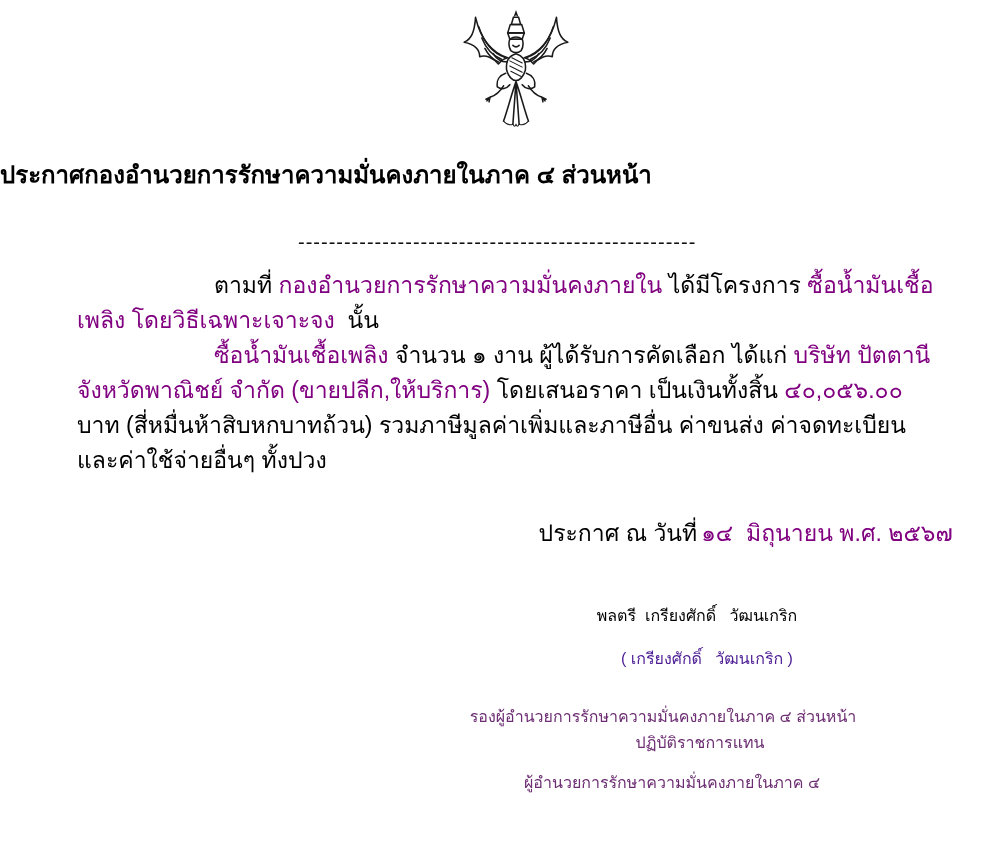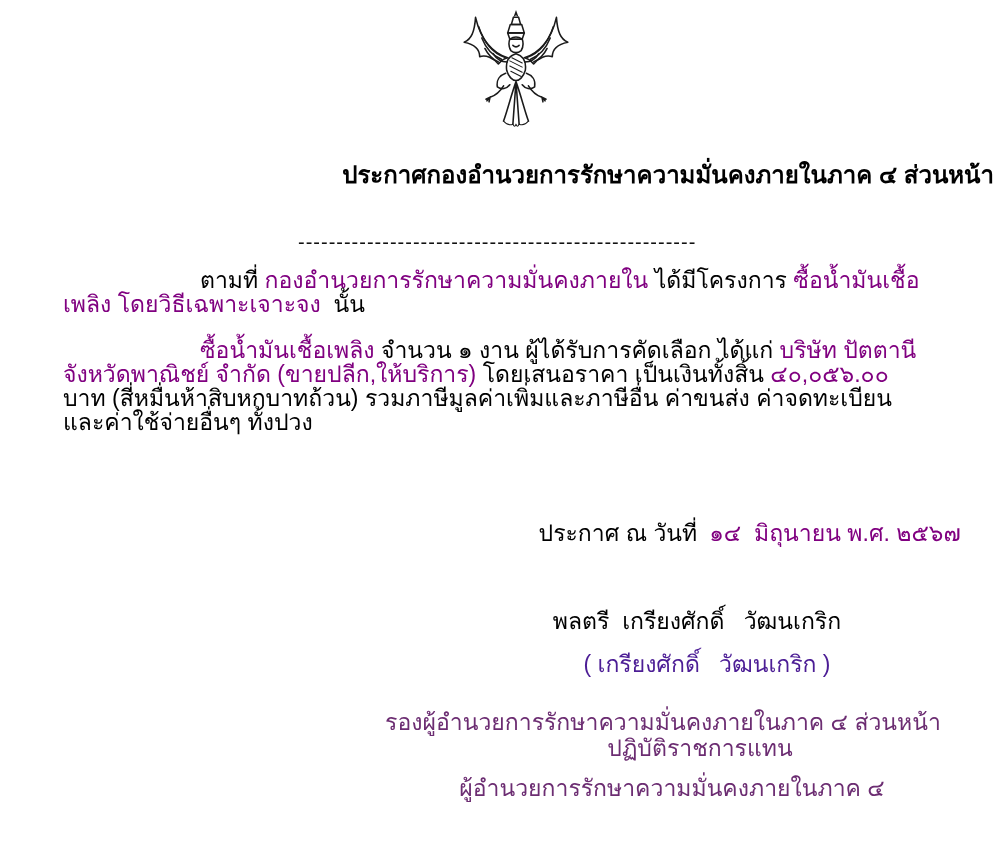--- a/index.html
+++ b/index.html
@@ -8,49 +8,49 @@
     width:994px;height:858px;
     background:#ffffff;
     font-family:"Liberation Sans","DejaVu Sans",sans-serif;
     color:#000;
     overflow:hidden;
   }
   .emblem{
     position:absolute;left:452px;top:8px;width:128px;height:140px;
   }
   .title-line{
-    position:absolute;left:0;width:994px;text-align:right;
+    position:absolute;left:0;width:994px;text-align:left;
     font-size:24px;font-weight:700;line-height:30px;color:#000;
   }
   .title1{top:160px;}
   .title2{top:198px;}
   .accent{color:#800080;}
   .separator-wrap{
     position:absolute;top:231px;left:0;width:994px;text-align:center;
   }
   .separator{
     display:inline-block;width:398px;overflow:hidden;white-space:nowrap;
     font-size:20px;line-height:22px;color:#111;letter-spacing:1px;
   }
   .para{
-    position:absolute;left:63px;width:872px;
-    font-size:23px;line-height:24px;
+    position:absolute;left:77px;width:872px;
+    font-size:23px;line-height:35px;
     text-indent:137px;
     white-space:pre-wrap;
   }
   .para1{top:268px;}
   .para2{top:338px;}
   .dateline{
     position:absolute;top:488px;left:513px;
     font-size:23px;white-space:pre;
   }
-  .dateline .accent{margin-left:12px;}
+  .dateline .accent{margin-left:4px;}
   .sigline{
     position:absolute;transform:translateX(-50%);
-    font-size:23px;white-space:pre;
+    font-size:16px;white-space:pre;
   }
   .sig-name{top:603px;left:697px;color:#000;}
   .sig-paren{top:646px;left:707px;color:#4c1d95;}
   .sig-role{color:#6c2d72;}
   .sig-role1{top:704px;left:663px;}
   .sig-role2{top:730px;left:700px;}
   .sig-role3{top:770px;left:672px;}
 </style>
 </head>
 <body>

